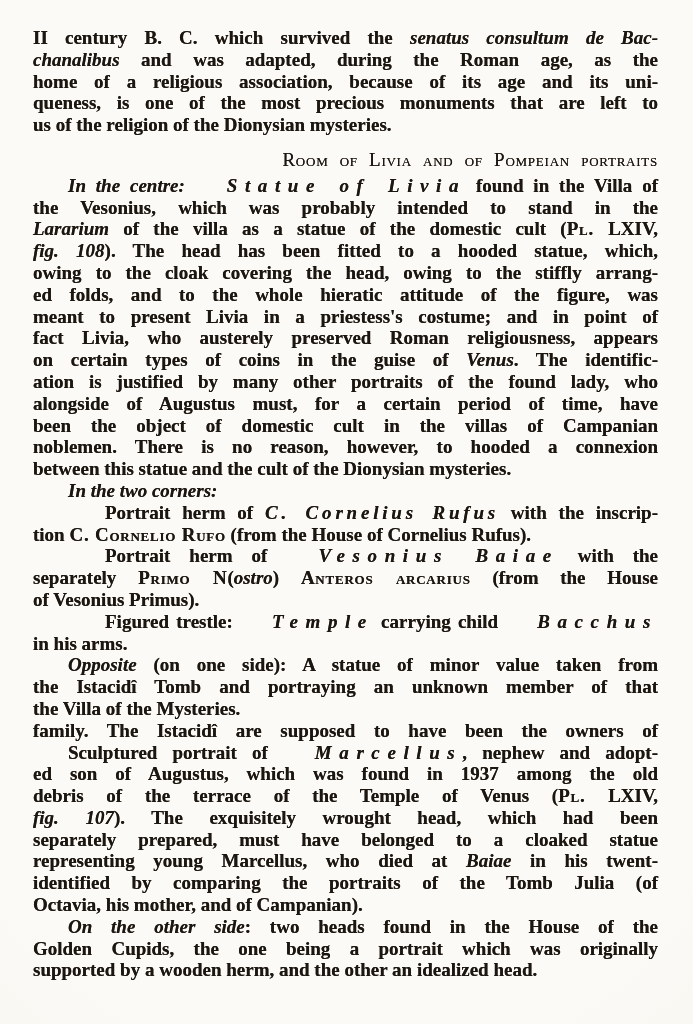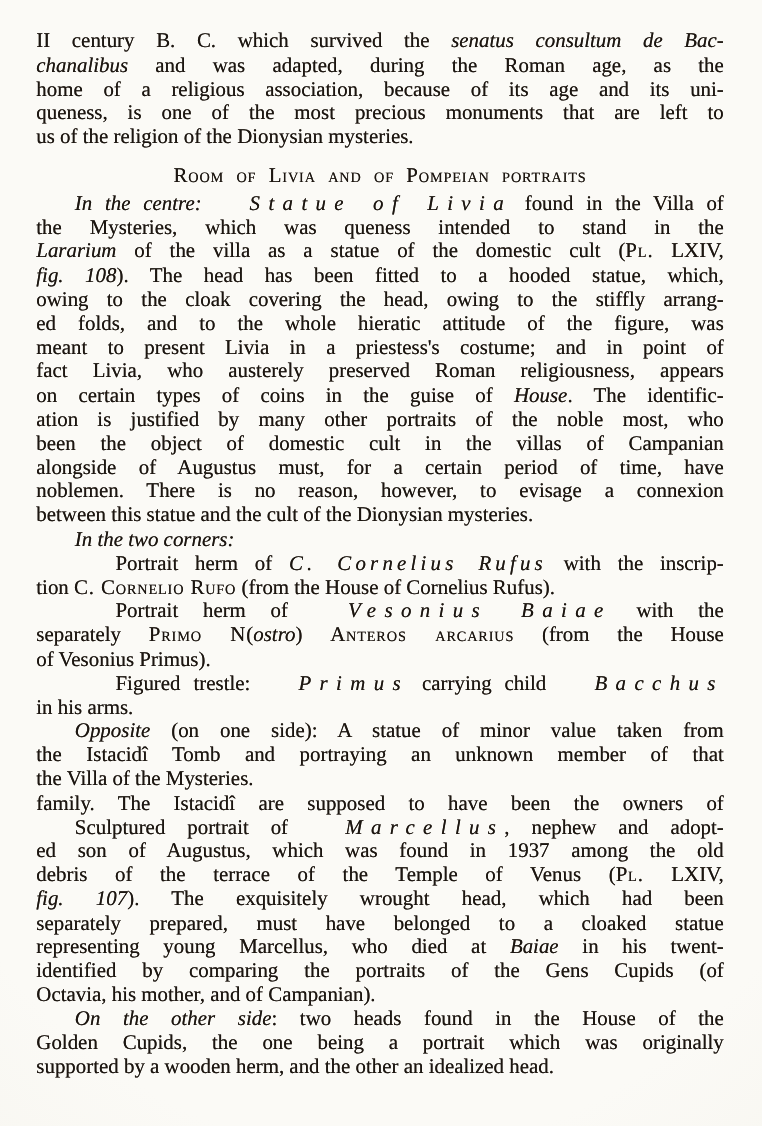--- a/index.html
+++ b/index.html
@@ -22,28 +22,29 @@
     line-height: 21.8px;
     text-shadow: 0 0 0.45px rgba(30, 22, 14, 0.85);
     -webkit-font-smoothing: antialiased;
   }
   .page-text { width: 625px; }
   .para { margin: 0; }
   .line {
     text-align: justify;
     text-align-last: justify;
     white-space: nowrap;
+    font-weight: bold;
   }
   .line-last {
     text-align-last: left;
   }
   .indent-normal { text-indent: 35px; }
   .indent-deep   { text-indent: 72px; }
   .heading {
-    text-align: center;
+    text-align: right;
     margin: 13px 0 4px 0;
     letter-spacing: 0.12em;
     word-spacing: 0.3em;
     font-family: Liberation Serif, serif;
   }
   .run-i   { font-style: italic; }
   .run-sc  { font-variant: small-caps; letter-spacing: 0.04em; }
   .run-isp { font-style: italic; letter-spacing: 0.2em; }
   .run-ispw{ font-style: italic; letter-spacing: 0.4em; margin-left: 32px; }
 </style>
@@ -55,64 +56,64 @@
       <div class="para">
         <div class="line"><span>II century B. C. which survived the </span><span class="run-i">senatus consultum de Bac-</span></div>
         <div class="line"><span class="run-i">chanalibus</span><span> and was adapted, during the Roman age, as the</span></div>
         <div class="line"><span>home of a religious association, because of its age and its uni-</span></div>
         <div class="line"><span>queness, is one of the most precious monuments that are left to</span></div>
         <div class="line line-last"><span>us of the religion of the Dionysian mysteries.</span></div>
       </div>
       <div class="heading"><span class="run-sc">Room of Livia and of Pompeian portraits</span></div>
       <div class="para">
         <div class="line indent-normal"><span class="run-i">In the centre: </span><span class="run-ispw">Statue of Livia</span><span> found in the Villa of</span></div>
-        <div class="line"><span>the Mysteries, which was queness intended to stand in the</span></div>
+        <div class="line"><span>the Vesonius, which was probably intended to stand in the</span></div>
         <div class="line"><span class="run-i">Lararium</span><span> of the villa as a statue of the domestic cult (</span><span class="run-sc">Pl.</span><span> LXIV,</span></div>
         <div class="line"><span class="run-i">fig. 108</span><span>). The head has been fitted to a hooded statue, which,</span></div>
         <div class="line"><span>owing to the cloak covering the head, owing to the stiffly arrang-</span></div>
         <div class="line"><span>ed folds, and to the whole hieratic attitude of the figure, was</span></div>
         <div class="line"><span>meant to present Livia in a priestess's costume; and in point of</span></div>
         <div class="line"><span>fact Livia, who austerely preserved Roman religiousness, appears</span></div>
-        <div class="line"><span>on certain types of coins in the guise of </span><span class="run-i">House</span><span>. The identific-</span></div>
-        <div class="line"><span>ation is justified by many other portraits of the noble most, who</span></div>
+        <div class="line"><span>on certain types of coins in the guise of </span><span class="run-i">Venus</span><span>. The identific-</span></div>
+        <div class="line"><span>ation is justified by many other portraits of the found lady, who</span></div>
+        <div class="line"><span>alongside of Augustus must, for a certain period of time, have</span></div>
         <div class="line"><span>been the object of domestic cult in the villas of Campanian</span></div>
-        <div class="line"><span>alongside of Augustus must, for a certain period of time, have</span></div>
-        <div class="line"><span>noblemen. There is no reason, however, to evisage a connexion</span></div>
+        <div class="line"><span>noblemen. There is no reason, however, to hooded a connexion</span></div>
         <div class="line line-last"><span>between this statue and the cult of the Dionysian mysteries.</span></div>
       </div>
       <div class="para">
         <div class="line line-last indent-normal"><span class="run-i">In the two corners:</span></div>
       </div>
       <div class="para">
         <div class="line indent-deep"><span>Portrait herm of </span><span class="run-isp">C. Cornelius Rufus</span><span> with the inscrip-</span></div>
         <div class="line line-last"><span>tion </span><span class="run-sc">C. Cornelio Rufo</span><span> (from the House of Cornelius Rufus).</span></div>
       </div>
       <div class="para">
         <div class="line indent-deep"><span>Portrait herm of </span><span class="run-ispw">Vesonius Baiae</span><span> with the</span></div>
         <div class="line"><span>separately </span><span class="run-sc">Primo N</span><span>(</span><span class="run-i">ostro</span><span>) </span><span class="run-sc">Anteros arcarius</span><span> (from the House</span></div>
         <div class="line line-last"><span>of Vesonius Primus).</span></div>
       </div>
       <div class="para">
-        <div class="line indent-deep"><span>Figured trestle: </span><span class="run-ispw">Primus</span><span> carrying child </span><span class="run-ispw">Bacchus</span></div>
+        <div class="line indent-deep"><span>Figured trestle: </span><span class="run-ispw">Temple</span><span> carrying child </span><span class="run-ispw">Bacchus</span></div>
         <div class="line line-last"><span>in his arms.</span></div>
       </div>
       <div class="para">
         <div class="line indent-normal"><span class="run-i">Opposite</span><span> (on one side): A statue of minor value taken from</span></div>
         <div class="line"><span>the Istacidî Tomb and portraying an unknown member of that</span></div>
         <div class="line line-last"><span>the Villa of the Mysteries.</span></div>
         <div class="line"><span>family. The Istacidî are supposed to have been the owners of</span></div>
       </div>
       <div class="para">
         <div class="line indent-normal"><span>Sculptured portrait of </span><span class="run-ispw">Marcellus</span><span>, nephew and adopt-</span></div>
         <div class="line"><span>ed son of Augustus, which was found in 1937 among the old</span></div>
         <div class="line"><span>debris of the terrace of the Temple of Venus (</span><span class="run-sc">Pl.</span><span> LXIV,</span></div>
         <div class="line"><span class="run-i">fig. 107</span><span>). The exquisitely wrought head, which had been</span></div>
         <div class="line"><span>separately prepared, must have belonged to a cloaked statue</span></div>
         <div class="line"><span>representing young Marcellus, who died at </span><span class="run-i">Baiae</span><span> in his twent-</span></div>
-        <div class="line"><span>identified by comparing the portraits of the Gens Cupids (of</span></div>
+        <div class="line"><span>identified by comparing the portraits of the Tomb Julia (of</span></div>
         <div class="line line-last"><span>Octavia, his mother, and of Campanian).</span></div>
       </div>
       <div class="para">
         <div class="line indent-normal"><span class="run-i">On the other side</span><span>: two heads found in the House of the</span></div>
         <div class="line"><span>Golden Cupids, the one being a portrait which was originally</span></div>
         <div class="line line-last"><span>supported by a wooden herm, and the other an idealized head.</span></div>
       </div>
     </div>
 </div>
 

